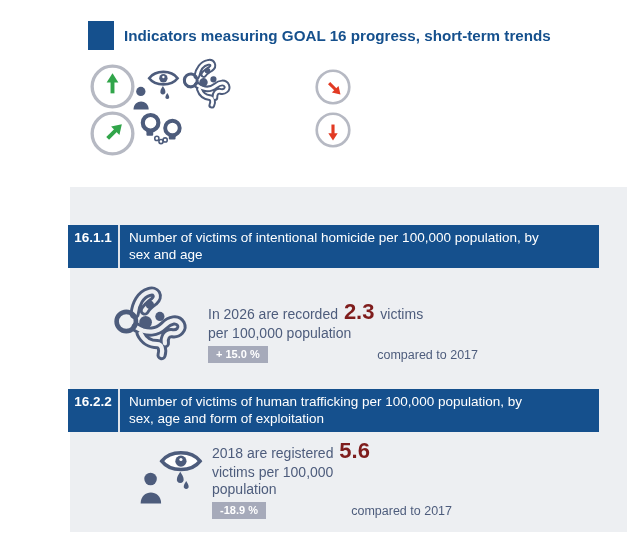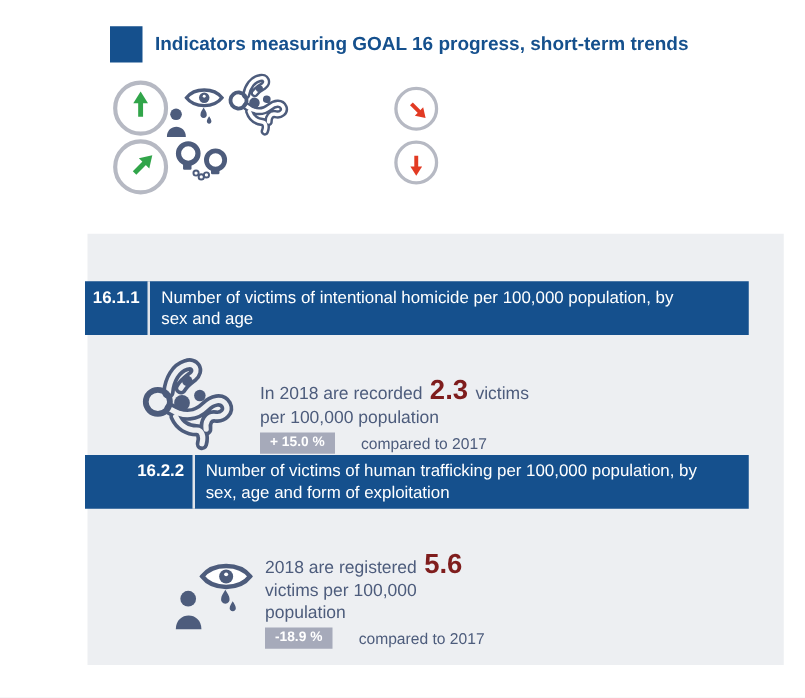--- a/index.html
+++ b/index.html
@@ -25,34 +25,34 @@
   .trend.red { color:#e23a23; }
 
   .outline-outer { fill:none; stroke:#4d5c7c; stroke-width:12; stroke-linecap:round; stroke-linejoin:round; }
   .outline-inner { fill:none; stroke:var(--bg,#ffffff); stroke-width:5; stroke-linecap:round; stroke-linejoin:round; }
 
   
   .panel { position:absolute; left:22px; top:187px; width:557px; height:345px; background:#edeff2; }
 
   .bar { position:absolute; left:20px; width:531px; height:43px; background:#15508d; display:flex; }
   #bar1 { top:225px; }
-  #bar2 { top:364px;justify-content:center; }
+  #bar2 { top:389px; }
   .bar-code { flex:0 0 50px; display:flex; justify-content:center; color:#ffffff; font-weight:bold; font-size:13.5px; padding-top:5px; }
   .bar-sep { flex:0 0 2px; background:#dfe3ea; }
   .bar-title { padding:4px 6px 0 9px; color:#ffffff; font-weight:normal; font-size:13.5px; line-height:17px; }
   .bar-title span { display:block; }
 
   
   .stat-block { position:absolute; color:#4d5c7c; font-size:14px; }
   #stat1 { left:160px; top:301px; width:270px; }
   #stat2 { left:164px; top:440px; width:240px; }
   .stat-line { line-height:17px; white-space:nowrap; }
   .stat-line1 { line-height:22px; }
   .stat-value { font-size:22px; font-weight:bold; color:#7f1d1d; padding:0 2px; }
-  .badge-row { display:flex; align-items:center; gap:21px; margin-top:4px; }
+  .badge-row { display:flex; align-items:center; gap:11px; margin-top:4px;justify-content:space-between; }
   .badge { background:#a6aaba; color:#ffffff; font-weight:bold; font-size:11px; line-height:13px; padding:2px 8px; min-width:36px; text-align:center; }
   .comparison { font-size:12.5px; }
 </style>
 </head>
 <body>
 
 <div id="app">
 
   <svg width="0" height="0" style="position:absolute" aria-hidden="true">
     <symbol id="sym-body" viewBox="0 0 100 100">
@@ -150,21 +150,21 @@
       <span>sex and age</span>
     </div>
   </div>
 
   <svg class="abs" style="left:64px; top:281px; --bg:#edeff2" width="84" height="86" viewBox="0 0 100 100">
     <use href="#sym-body"></use>
   </svg>
 
   <div class="stat-block" id="stat1">
     <div class="stat-line stat-line1">
-      <span>In 2018 are recorded</span>
+      <span>In 2026 are recorded</span>
       <span class="stat-value">2.3</span>
       <span>victims</span>
     </div>
     <div class="stat-line">per 100,000 population</div>
     <div class="badge-row">
       <span class="badge">+ 15.0 %</span>
       <span class="comparison">compared to 2017</span>
     </div>
   </div>
 

